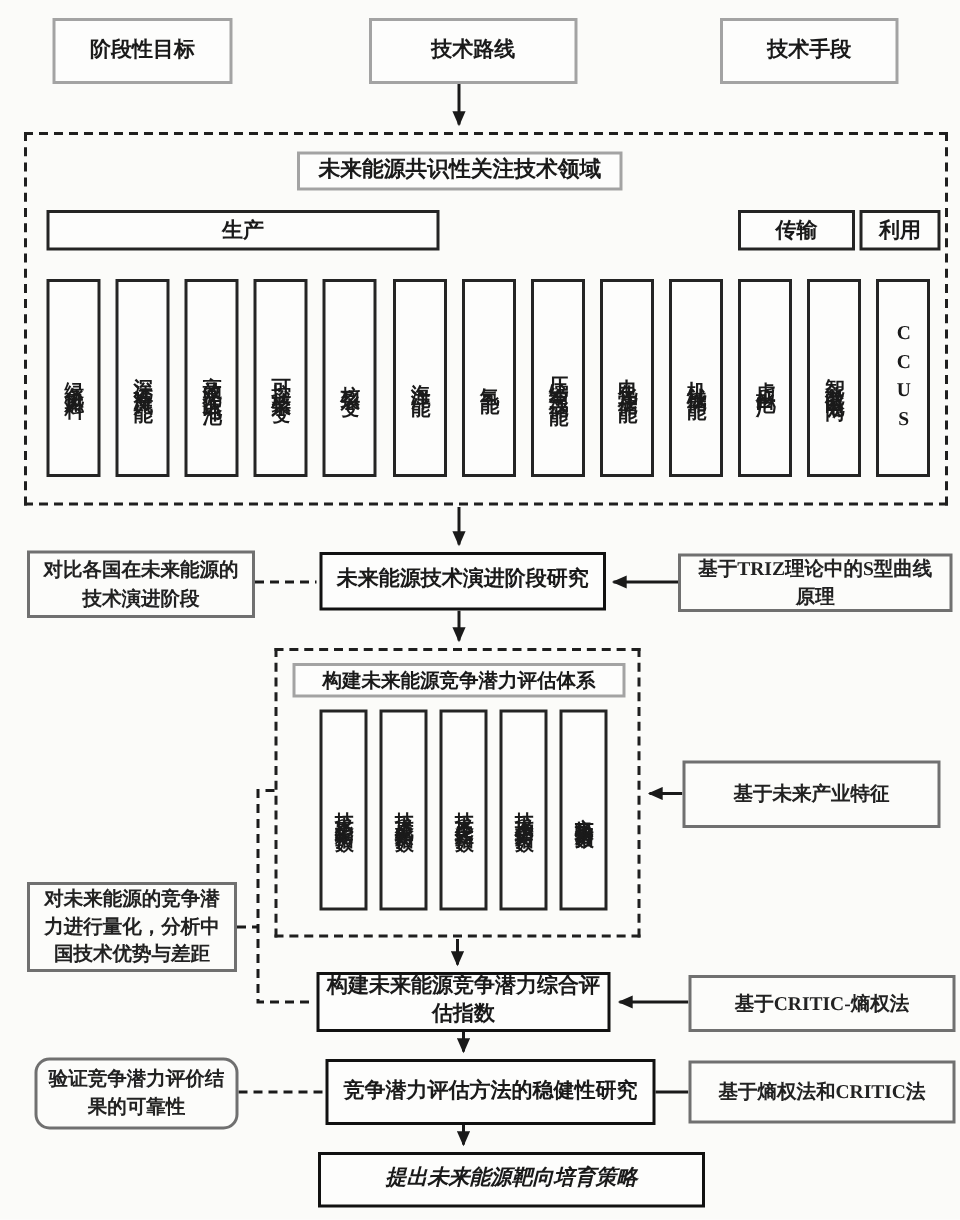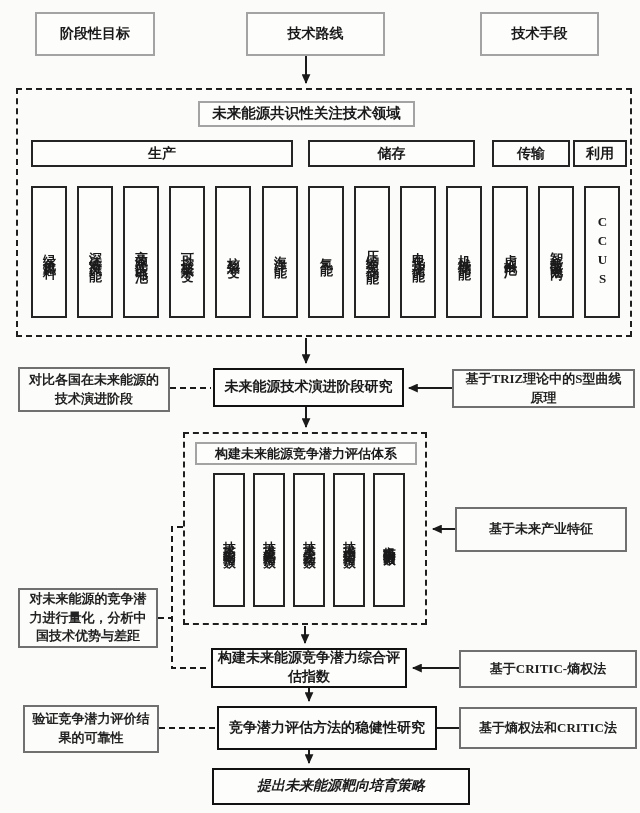--- a/index.html
+++ b/index.html
@@ -97,23 +97,20 @@
 
   <div class="abs dashed-container" style="left:16px;top:88px;width:616px;height:249px;"></div>
 
   <div class="abs box" style="left:198px;top:101px;width:217px;height:26px;font-size:14.5px;">
       <span>未来能源共识性关注技术领域</span>
     </div>
 
   <div class="abs cat" style="left:31px;top:140px;width:262px;height:27px;">
       <span>生产</span>
     </div>
-  <div class="abs cat" style="left:308px;top:140px;width:167px;height:27px;">
-      <span>储存</span>
-    </div>
   <div class="abs cat" style="left:492px;top:140px;width:78px;height:27px;">
       <span>传输</span>
     </div>
   <div class="abs cat" style="left:573px;top:140px;width:54px;height:27px;">
       <span>利用</span>
     </div>
 
   <div class="abs vbox" style="left:31px;top:186px;width:36px;height:132px;">
       <span>绿色燃料</span>
     </div>
@@ -192,21 +189,21 @@
       <span>对未来能源的竞争潜力进行量化，分析中国技术优势与差距</span>
     </div>
 
   <div class="abs box thick" style="left:211px;top:648px;width:196px;height:40px;">
       <span>构建未来能源竞争潜力综合评估指数</span>
     </div>
   <div class="abs note" style="left:459px;top:650px;width:178px;height:38px;">
       <span>基于CRITIC-熵权法</span>
     </div>
 
-  <div class="abs note" style="left:23px;top:705px;width:136px;height:48px;">
+  <div class="abs note" style="left:23px;top:705px;width:136px;height:48px;border-radius:10px;">
       <span>验证竞争潜力评价结果的可靠性</span>
     </div>
   <div class="abs box thick" style="left:217px;top:706px;width:220px;height:44px;">
       <span>竞争潜力评估方法的稳健性研究</span>
     </div>
   <div class="abs note" style="left:459px;top:707px;width:178px;height:42px;">
       <span>基于熵权法和CRITIC法</span>
     </div>
 
   <div class="abs box thick" style="left:212px;top:768px;width:258px;height:37px;font-style:italic;">

